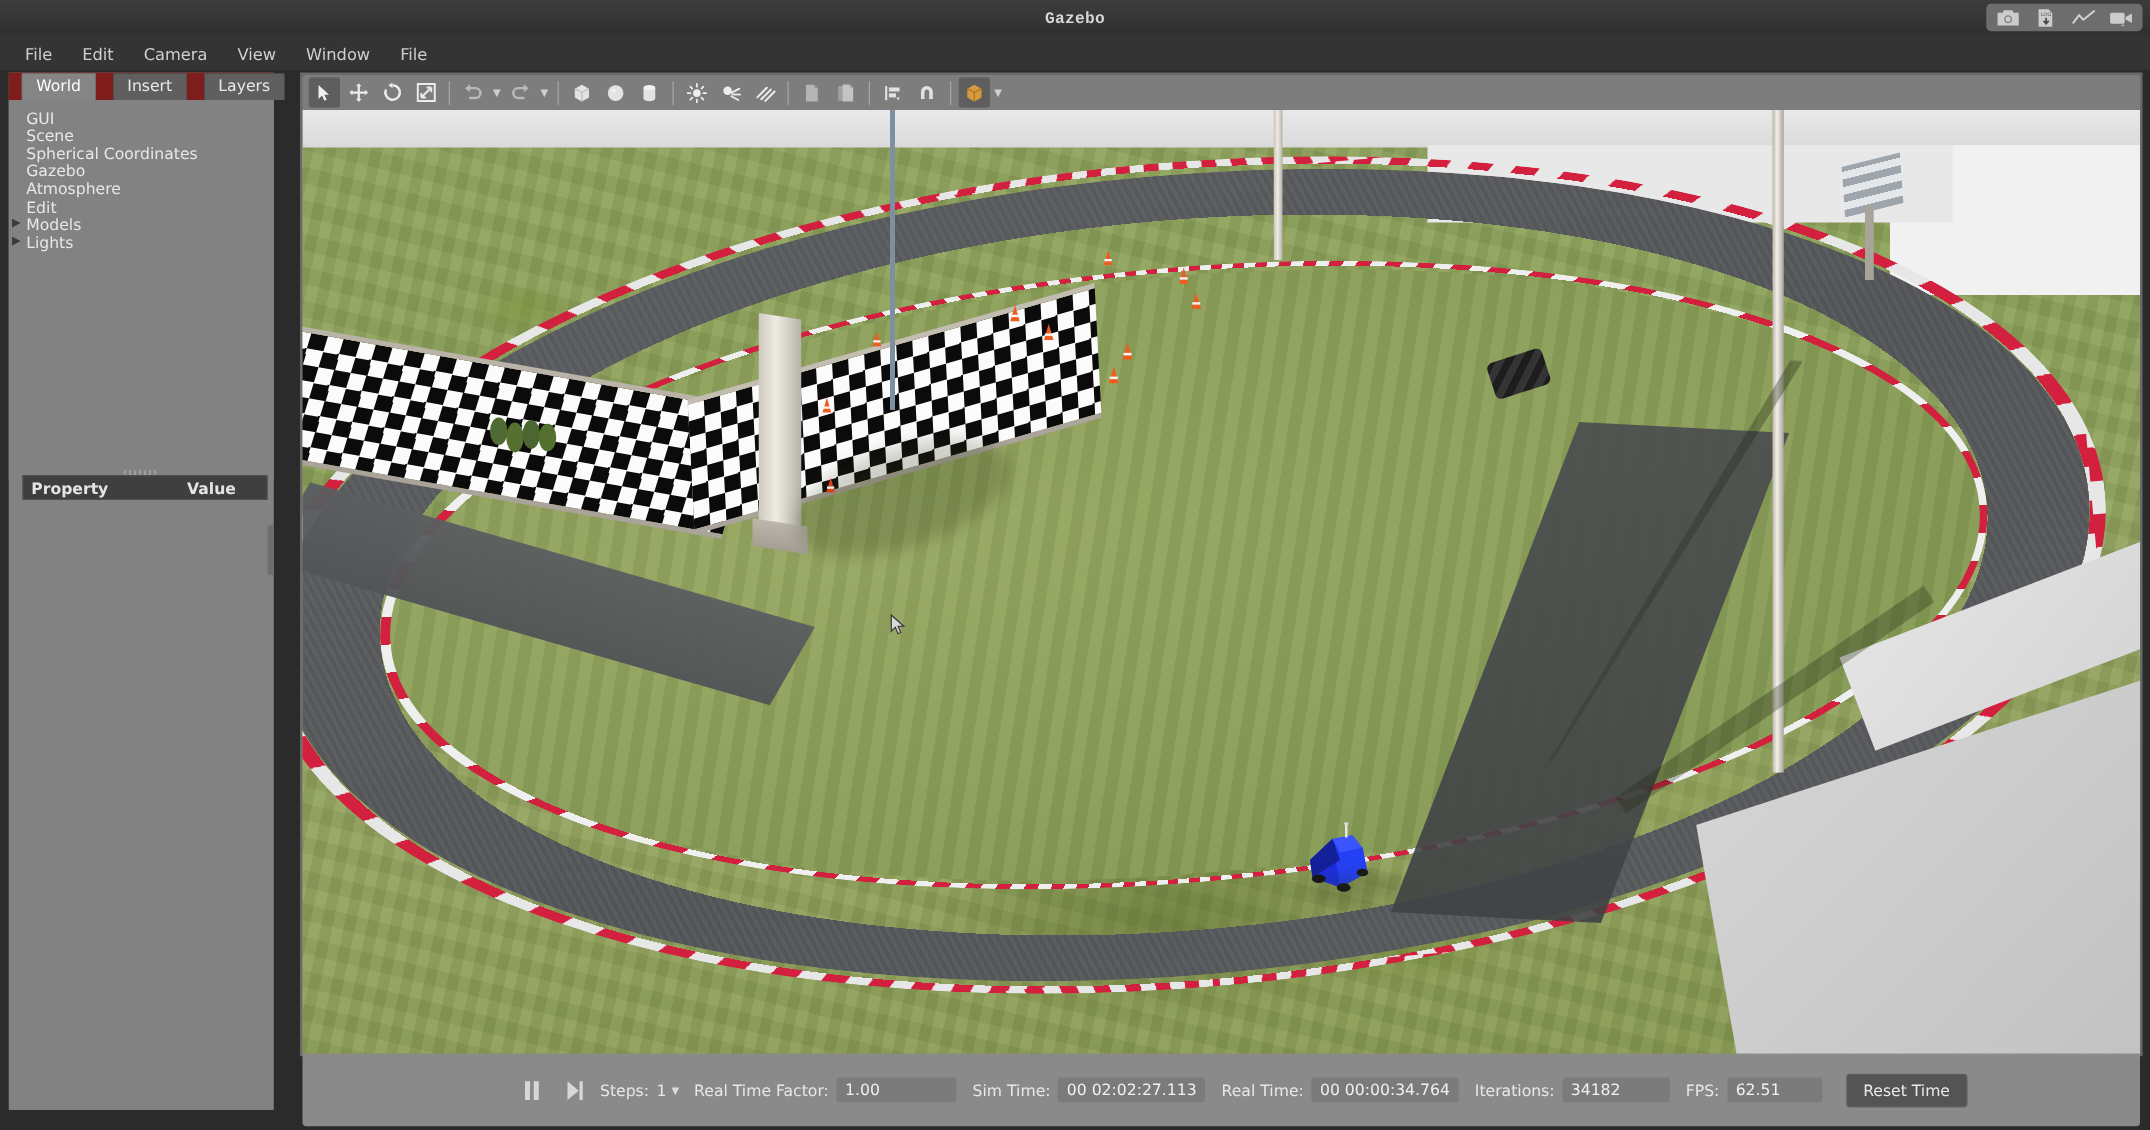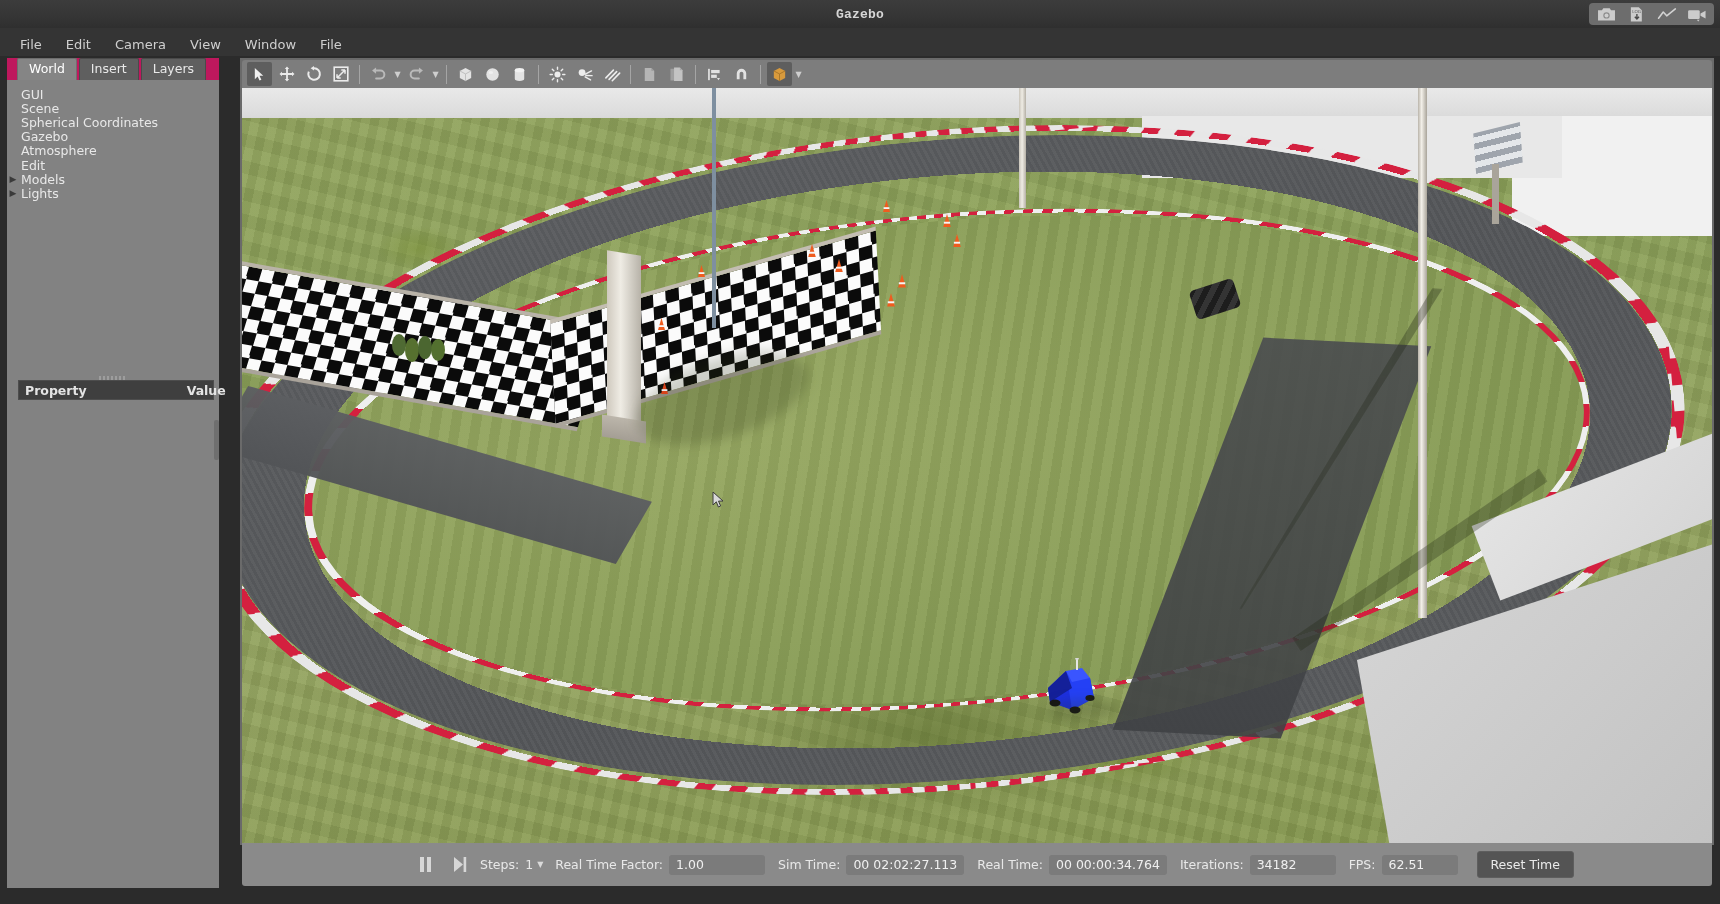--- a/index.html
+++ b/index.html
@@ -39,22 +39,22 @@
     white-space:nowrap;
   }
 
   
   #leftpanel{
     position:absolute; left:7px; top:58px; width:212px; height:830px;
     background:#828282;
   }
   #tabs{
     position:absolute; left:0; top:0; width:212px; height:22px;
-    display:flex; align-items:flex-end; gap:2px; padding-left:10px;
-    background:#be185d;
+    display:flex; align-items:flex-end; gap:13px; padding-left:10px;
+    background:#7f1d1d;
   }
   .tab{
     font-size:12.5px; color:#e9e9e9; padding:3px 11px 4px 11px;
     background:#5f5f5f; border:1px solid #4a4a4a; border-bottom:none;
     border-radius:2px 2px 0 0; line-height:14px; cursor:default;
   }
   .tab.active{ background:#858585; color:#ffffff; border-color:#6e6e6e; }
 
   #treearea{
     position:absolute; left:0; top:22px; width:212px; height:292px;
@@ -82,21 +82,21 @@
   }
 
   #propheader{
     position:absolute; left:11px; top:322px; width:196px; height:20px;
     background:#3f3f3f; display:flex; align-items:center;
     border:1px solid #4d4d4d;
   }
   .prop-col{
     font-size:12.5px; color:#e4e4e4; font-weight:bold; padding-left:6px;
   }
-  .prop-col.value{ margin-left:94px; }
+  .prop-col.value{ margin-left:57px; }
   #proplist{
     position:absolute; left:11px; top:342px; width:196px; height:480px;
     background:#828282;
   }
   #panel-handle{
     position:absolute; left:214px; top:420px; width:5px; height:40px;
     background:#6f6f6f; border-radius:2px;
   }
 
   
@@ -132,21 +132,21 @@
     display:flex; align-items:center; gap:3px;
     background:#6d6d6d; border-radius:4px; padding:0 4px;
   }
   .tbr-btn{
     width:27px;height:20px;display:flex;align-items:center;
     justify-content:center;border-radius:2px;cursor:default;
   }
 
   
   #statusbar{
-    position:absolute; left:242px; top:843px; width:1470px; height:43px;
+    position:absolute; left:242px; top:843px; width:1470px; height:58px;
     background:#8a8a8a; display:flex; align-items:center;
     border-radius:0 0 3px 3px;
   }
   #sb-inner{ display:flex; align-items:center; margin-left:170px; gap:0; }
   .sb-iconbtn{
     width:26px;height:26px;display:flex;align-items:center;
     justify-content:center;cursor:default;margin-right:8px;
   }
   .sb-label{
     font-size:12.5px; color:#e8e8e8; margin-right:6px; white-space:nowrap;

